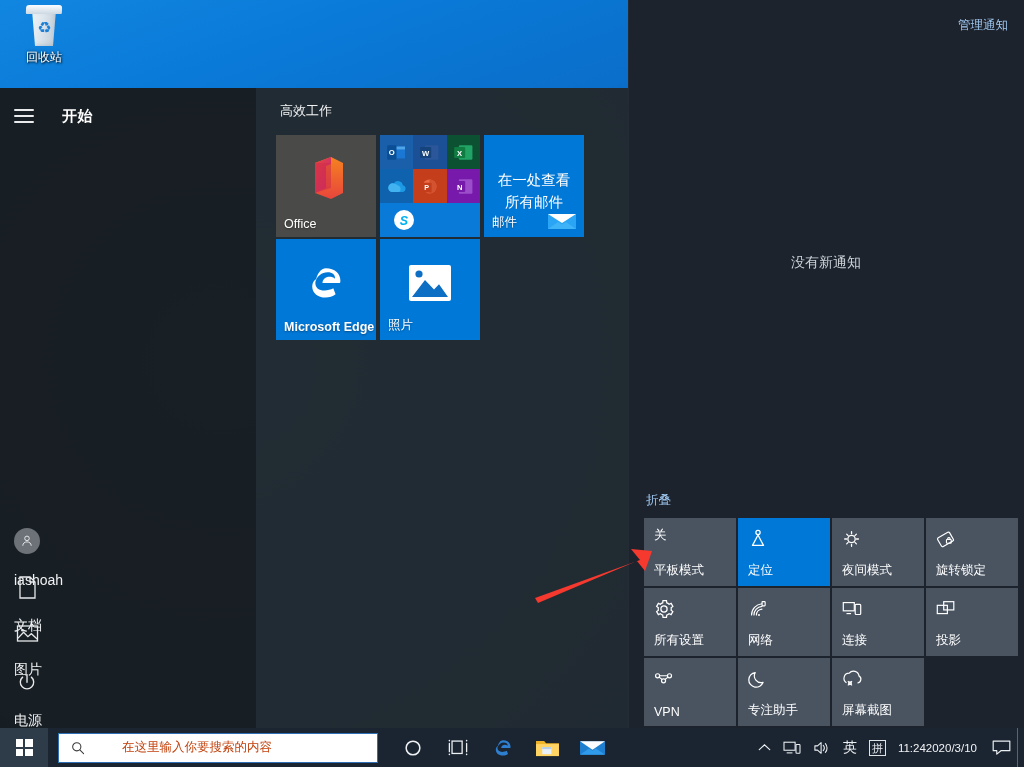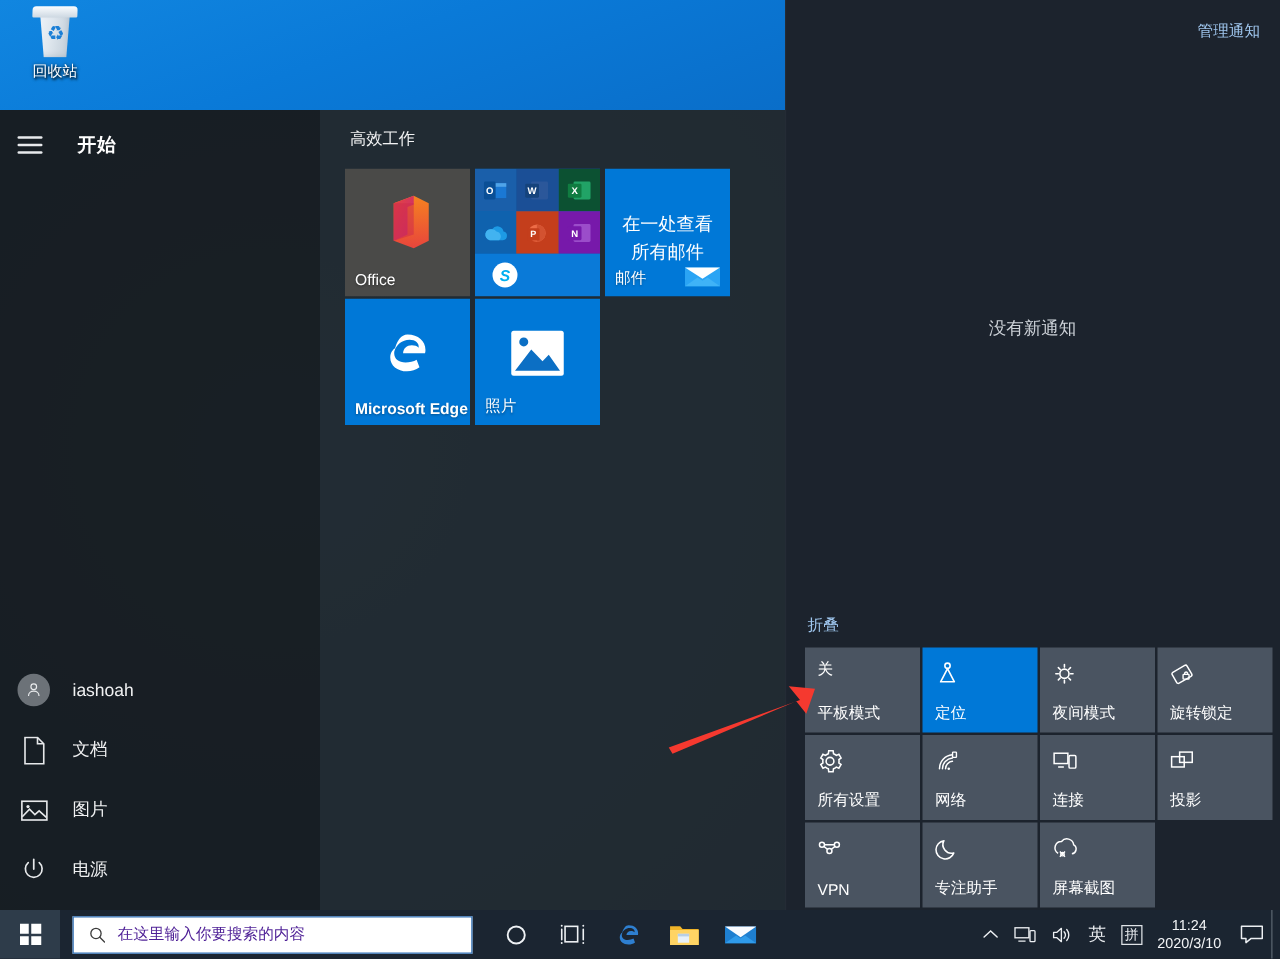--- a/index.html
+++ b/index.html
@@ -71,22 +71,22 @@
   }
   .hamburger { width:20px; height:14px; display:flex; flex-direction:column; justify-content:space-between; }
   .hamburger span { display:block; height:2px; background:#e8eaec; border-radius:1px; }
   #start-word { color:#fff; font-size:15px; font-weight:bold; letter-spacing:.5px; }
 
   #sidebar-bottom {
     position:absolute; bottom:0; left:0; width:100%;
     padding-bottom:8px;
   }
   .side-item {
-    display:flex; align-items:center; gap:18px;
-    height:48px; padding-left:14px; cursor:default;
+    display:flex; gap:18px;
+    height:48px; padding-left:14px; cursor:default;flex-direction:column;
   }
   .side-ic { width:26px; height:26px; display:flex; align-items:center; justify-content:center; color:#e6e8ea; }
   .side-lbl { color:#f0f1f2; font-size:14px; }
   .avatar {
     width:26px;height:26px;border-radius:50%;
     background:#6c7278; display:flex;align-items:center;justify-content:center;
     color:#e8eaec; font-size:14px;
   }
 
   
@@ -160,32 +160,32 @@
     width:48px; height:39px; display:flex; align-items:center; justify-content:center;
     background:#2e3c4a; cursor:pointer;
   }
   .win-logo { width:17px; height:17px; display:grid; grid-template-columns:1fr 1fr; grid-template-rows:1fr 1fr; gap:2px; }
   .win-logo i { background:#fff; display:block; }
   #search-box {
     margin-left:10px; width:320px; height:30px; background:#fff;
     display:flex; align-items:center; gap:9px; padding-left:12px;
     border:1px solid #2f6fb5; cursor:text;
   }
-  #search-ph { color:#4c1d95; font-size:12.5px; }
+  #search-ph { color:#c2410c; font-size:12.5px;margin-left:28px; }
   .tb-btn {
     width:45px; height:39px; display:flex; align-items:center; justify-content:center;
     cursor:pointer;
   }
   #tray { margin-left:auto; display:flex; align-items:center; height:39px; }
   .tray-item {
     height:39px; display:flex; align-items:center; justify-content:center;
     color:#eceff2; font-size:13px; padding:0 6px; cursor:pointer;
   }
   #clock {
-    height:39px; display:flex; flex-direction:column; align-items:center; justify-content:center;
+    height:39px; display:flex; align-items:center; justify-content:center;
     color:#f1f3f5; font-size:11.5px; line-height:14px; padding:0 9px 0 6px; cursor:pointer;
   }
   #ime-pin {
     border:1px solid #dfe3e7; font-size:11px; line-height:12px;
     padding:1px 2px; color:#eceff2;
   }
   #show-desktop { width:7px; height:39px; border-left:1px solid #5a646f; }
 </style>
 </head>
 <body>

